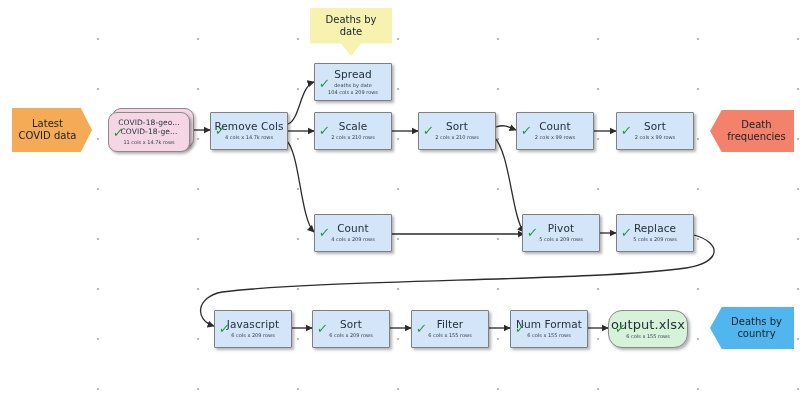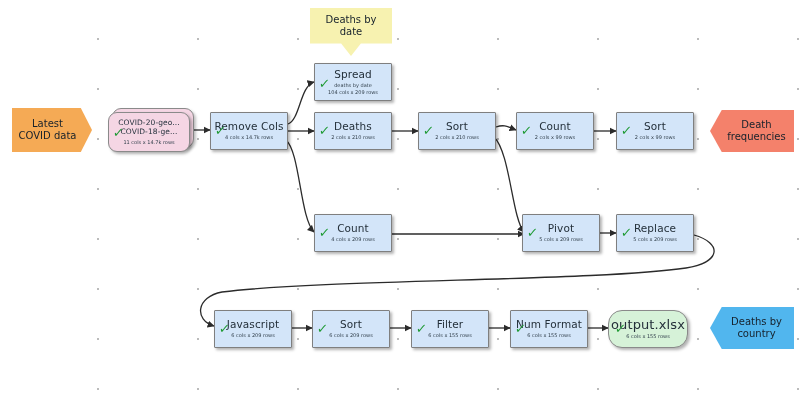--- a/index.html
+++ b/index.html
@@ -207,41 +207,41 @@
 
   <div class="note note-down" style="left:310px; top:8px;">
     <span style="white-space:pre-line;">Deaths by
 date</span>
   </div>
 
 
   <div class="file-stack" style="left:112px; top:108px;"></div>
   <div class="node file-pink" style="left:108px; top:112px;">
     <span class="check" style="top:14px;">✓</span>
-    <span class="title">COVID-20-geo...</span>
+    <span class="title">COVID-18-geo...</span>
     <span class="title">COVID-18-ge...</span>
     <span class="sub">11 cols x 14.7k rows</span>
   </div>
 
   <div class="node step" style="left:210px; top:112px;">
     <span class="check">✓</span>
     <span class="title">Remove Cols</span>
     <span class="sub">4 cols x 14.7k rows</span>
   </div>
 
   <div class="node step" style="left:314px; top:63px;">
     <span class="check" style="top:14px;">✓</span>
     <span class="title">Spread</span>
     <span class="sub">deaths by date
 104 cols x 209 rows</span>
   </div>
 
   <div class="node step" style="left:314px; top:112px;">
     <span class="check">✓</span>
-    <span class="title">Deaths</span>
+    <span class="title">Scale</span>
     <span class="sub">2 cols x 210 rows</span>
   </div>
 
   <div class="node step" style="left:418px; top:112px;">
     <span class="check">✓</span>
     <span class="title">Sort</span>
     <span class="sub">2 cols x 210 rows</span>
   </div>
 
   <div class="node step" style="left:516px; top:112px;">

